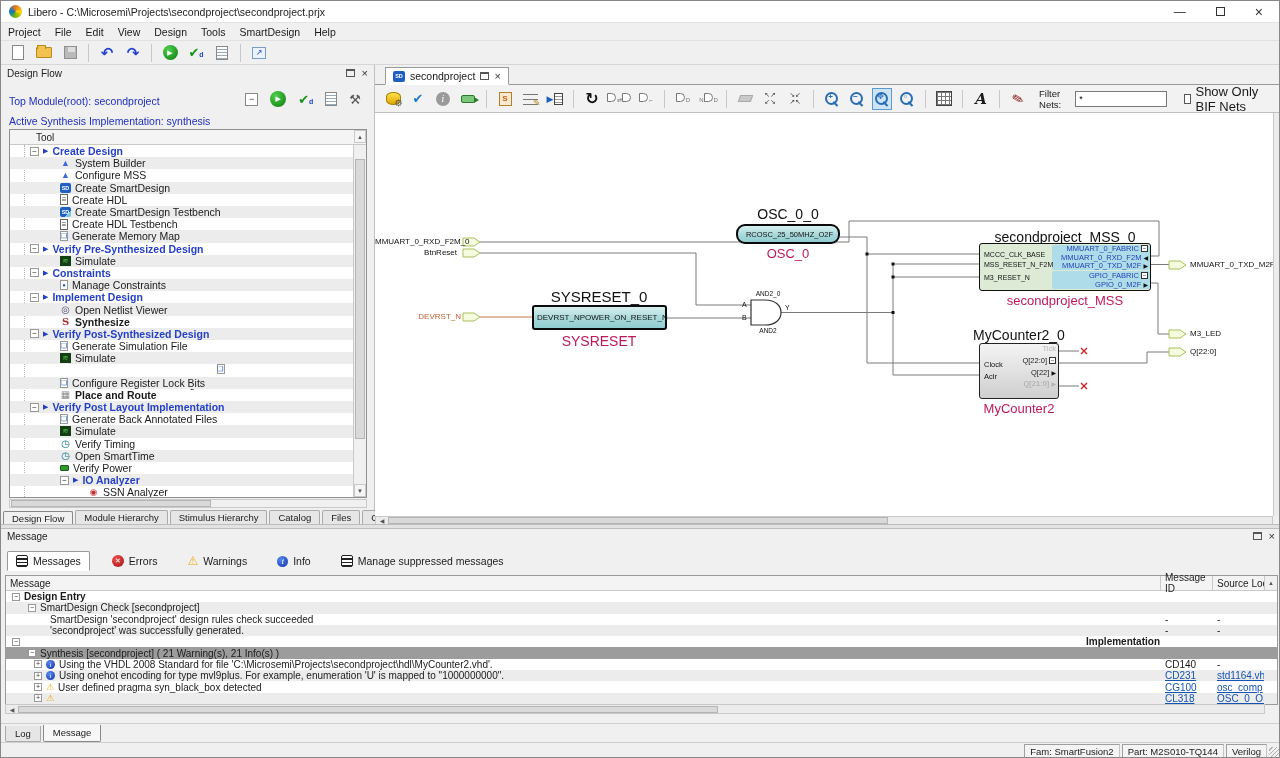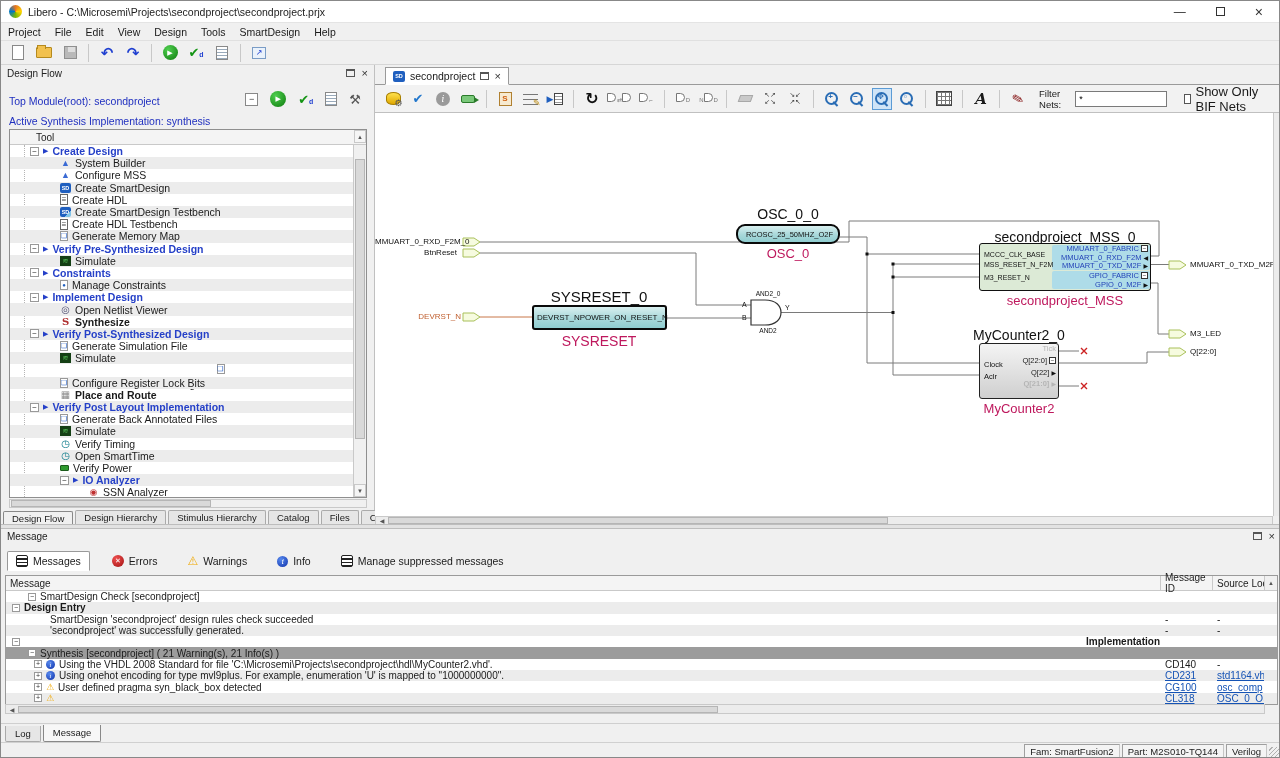--- a/index.html
+++ b/index.html
@@ -377,21 +377,21 @@
         <div class="sbtn" style="position:absolute;top:-15px;left:0;right:0">▲</div>
         <div class="sthumb"></div>
         <div class="sbtn bot">▼</div>
       </div>
     </div>
     <div class="hscroll" style="left:8px;top:434px;width:358px;height:9px">
       <div class="hthumb" style="width:200px;margin-left:1px"></div>
     </div>
     <div class="dftabs" id="dftabs">
         <span class="ftab active">Design Flow</span>
-        <span class="ftab">Design Hierarchy</span>
+        <span class="ftab">Module Hierarchy</span>
         <span class="ftab">Stimulus Hierarchy</span>
         <span class="ftab">Catalog</span>
         <span class="ftab">Files</span>
         <span class="ftab">Components</span>
         <span class="tabarrow">◀</span>
       </div>
   </div>
 
   <div class="cv-tabrow">
     <span class="cvtab">
@@ -657,32 +657,32 @@
       </div>
     <div class="msgtable">
       <div class="mth">
         <span class="c1">Message</span>
         <span class="cid">Message ID</span>
         <span class="csrc">Source Loc</span>
         <span class="cvs">▲</span>
       </div>
       <div id="msgrows">
           <div class="mrow">
+            <span class="c1" style="padding-left: 6px;">
+              <span class="exp">−</span>
+              <span class="boldlabel">Design Entry</span>
+            </span>
+            <span class="cid"></span>
+            <span class="csrc"></span>
+            <span class="cvs" style="background: rgb(240, 240, 240);"></span>
+          </div>
+          <div class="mrow">
             <span class="c1" style="padding-left: 22px;">
               <span class="exp">−</span>
               <span>SmartDesign Check [secondproject]</span>
-            </span>
-            <span class="cid"></span>
-            <span class="csrc"></span>
-            <span class="cvs" style="background: rgb(240, 240, 240);"></span>
-          </div>
-          <div class="mrow">
-            <span class="c1" style="padding-left: 6px;">
-              <span class="exp">−</span>
-              <span class="boldlabel">Design Entry</span>
             </span>
             <span class="cid"></span>
             <span class="csrc"></span>
             <span class="cvs" style="background: rgb(240, 240, 240);"></span>
           </div>
           <div class="mrow">
             <span class="c1" style="padding-left: 44px;">
               <span>SmartDesign 'secondproject' design rules check succeeded</span>
             </span>
             <span class="cid">-</span>

